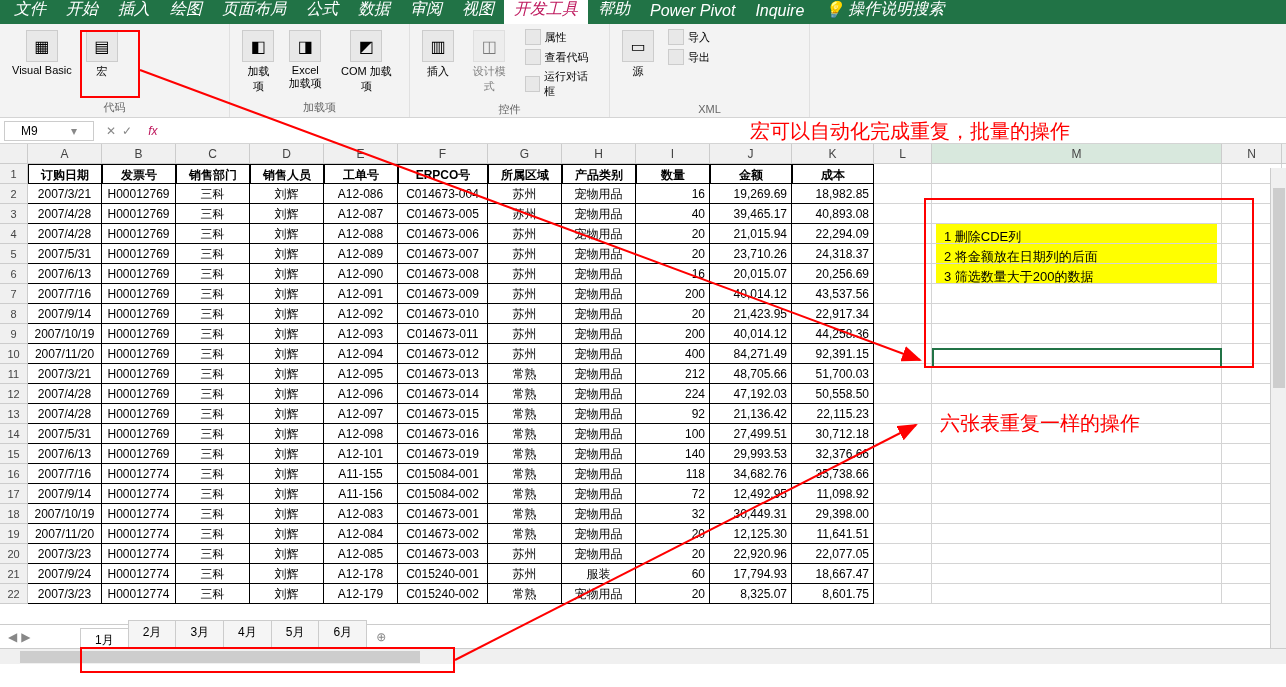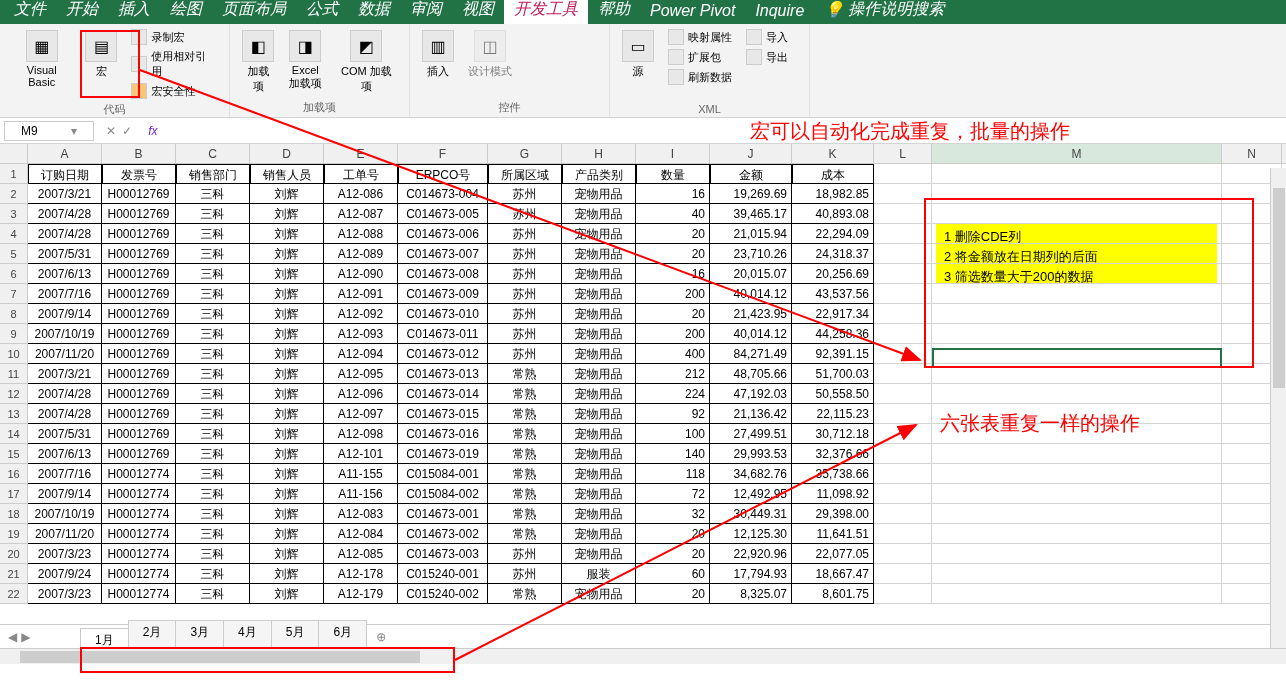--- a/index.html
+++ b/index.html
@@ -14,31 +14,31 @@
 .rbtn { display:flex; flex-direction:column; align-items:center; gap:2px; padding:2px 4px; cursor:pointer; }
 .rbtn-icon { width:32px; height:32px; background:#e8e8e8; border:1px solid #ccc; display:flex; align-items:center; justify-content:center; font-size:16px; }
 .rbtn-label { font-size:11px; text-align:center; }
 .rstack { display:flex; flex-direction:column; gap:2px; }
 .ritem { display:flex; align-items:center; gap:4px; font-size:11px; padding:1px 4px; cursor:pointer; }
 .ritem-icon { width:16px; height:16px; background:#e8e8e8; border:1px solid #ccc; display:inline-block; }
 .formula-bar { height:26px; background:#fff; border-bottom:1px solid #d4d4d4; display:flex; align-items:center; }
 .namebox { width:90px; height:20px; border:1px solid #ccc; margin:0 4px; padding:0 16px; font-size:12px; display:flex; align-items:center; justify-content:space-between; }
 .namebox .dd { color:#888; }
 .fb-icons { display:flex; gap:6px; padding:0 8px; color:#888; }
-.fb-fx { font-style:italic; padding:0 8px; color:#6d28d9; }
+.fb-fx { font-style:italic; padding:0 8px; color:#be185d; }
 .grid-area { position:relative; height:480px; overflow:hidden; background:#fff; }
 .col-headers { display:flex; background:#f0f0f0; border-bottom:1px solid #ccc; height:20px; position:sticky; top:0; }
 .corner { width:28px; border-right:1px solid #ccc; background:#f0f0f0; }
 .ch { border-right:1px solid #ccc; text-align:center; font-size:12px; color:#444; line-height:20px; background:#f0f0f0; }
 .rows { }
 .row { display:flex; height:20px; }
 .rh { width:28px; background:#f0f0f0; border-right:1px solid #ccc; border-bottom:1px solid #ccc; text-align:center; font-size:11px; color:#444; line-height:20px; }
 .cell { border-right:1px solid #d4d4d4; border-bottom:1px solid #d4d4d4; padding:0 4px; line-height:20px; font-size:12px; overflow:hidden; white-space:nowrap; }
 .cw-A{width:74px}.cw-B{width:74px}.cw-C{width:74px}.cw-D{width:74px}.cw-E{width:74px}.cw-F{width:90px}.cw-G{width:74px}.cw-H{width:74px}.cw-I{width:74px}.cw-J{width:82px}.cw-K{width:82px}.cw-L{width:58px}.cw-M{width:290px}.cw-N{width:60px}
-.hdr-cell { font-weight:normal; text-align:center; border:1px solid #000; }
+.hdr-cell { font-weight:bold; text-align:center; border:1px solid #000; }
 .data-cell { border-right:1px solid #000; border-bottom:1px solid #000; text-align:center; }
 .num { text-align:right; }
 .note-box { background:#ffff00; padding:4px 8px; line-height:18px; font-size:13px; }
 .note-row { white-space:nowrap; }
 .sheet-tabs { height:24px; background:#fff; border-top:1px solid #ccc; display:flex; align-items:center; padding-left:80px; gap:0; }
 .nav-arrows { position:absolute; left:8px; display:flex; gap:4px; color:#888; }
 .stab { padding:3px 14px; border:1px solid #ccc; border-bottom:none; font-size:12px; background:#f5f5f5; cursor:pointer; margin-right:-1px; }
 .stab.active { background:#fff; border-bottom:2px solid #217346;margin-top:8px; }
 .stab-add { padding:3px 10px; color:#888; cursor:pointer; }
 .hscroll { height:16px; background:#f0f0f0; border-top:1px solid #ccc; position:relative; }
@@ -80,34 +80,20 @@
   <div class="rgroup" style="width:230px">
     <div class="rgroup-content">
       <div class="rbtn">
         <div class="rbtn-icon">▦</div>
         <div class="rbtn-label">Visual Basic</div>
       </div>
       <div class="rbtn">
         <div class="rbtn-icon">▤</div>
         <div class="rbtn-label">宏</div>
       </div>
-      <div class="rstack">
-        <div class="ritem">
-            <span class="ritem-icon"></span>
-            <span>录制宏</span>
-          </div>
-        <div class="ritem">
-            <span class="ritem-icon"></span>
-            <span>使用相对引用</span>
-          </div>
-        <div class="ritem">
-            <span class="ritem-icon" style="background:#f7c777"></span>
-            <span>宏安全性</span>
-          </div>
-      </div>
     </div>
     <div class="rgroup-label">代码</div>
   </div>
   <div class="rgroup" style="width:180px">
     <div class="rgroup-content">
       <div class="rbtn">
           <div class="rbtn-icon">◧</div>
           <div class="rbtn-label">加载项</div>
         </div>
       <div class="rbtn">
@@ -125,43 +111,43 @@
   <div class="rgroup" style="width:200px">
     <div class="rgroup-content">
       <div class="rbtn">
           <div class="rbtn-icon">▥</div>
           <div class="rbtn-label">插入</div>
         </div>
       <div class="rbtn" style="opacity:.5">
           <div class="rbtn-icon">◫</div>
           <div class="rbtn-label">设计模式</div>
         </div>
+      <div class="rstack">
+        <div class="ritem">
+            <span class="ritem-icon"></span>
+            <span>属性</span>
+          </div>
+        <div class="ritem">
+            <span class="ritem-icon"></span>
+            <span>查看代码</span>
+          </div>
+        <div class="ritem">
+            <span class="ritem-icon"></span>
+            <span>运行对话框</span>
+          </div>
+      </div>
     </div>
     <div class="rgroup-label">控件</div>
   </div>
   <div class="rgroup" style="width:200px">
     <div class="rgroup-content">
       <div class="rbtn">
           <div class="rbtn-icon">▭</div>
           <div class="rbtn-label">源</div>
         </div>
-      <div class="rstack">
-        <div class="ritem">
-            <span class="ritem-icon"></span>
-            <span>映射属性</span>
-          </div>
-        <div class="ritem">
-            <span class="ritem-icon"></span>
-            <span>扩展包</span>
-          </div>
-        <div class="ritem">
-            <span class="ritem-icon"></span>
-            <span>刷新数据</span>
-          </div>
-      </div>
       <div class="rstack">
         <div class="ritem">
             <span class="ritem-icon"></span>
             <span>导入</span>
           </div>
         <div class="ritem">
             <span class="ritem-icon"></span>
             <span>导出</span>
           </div>
       </div>

